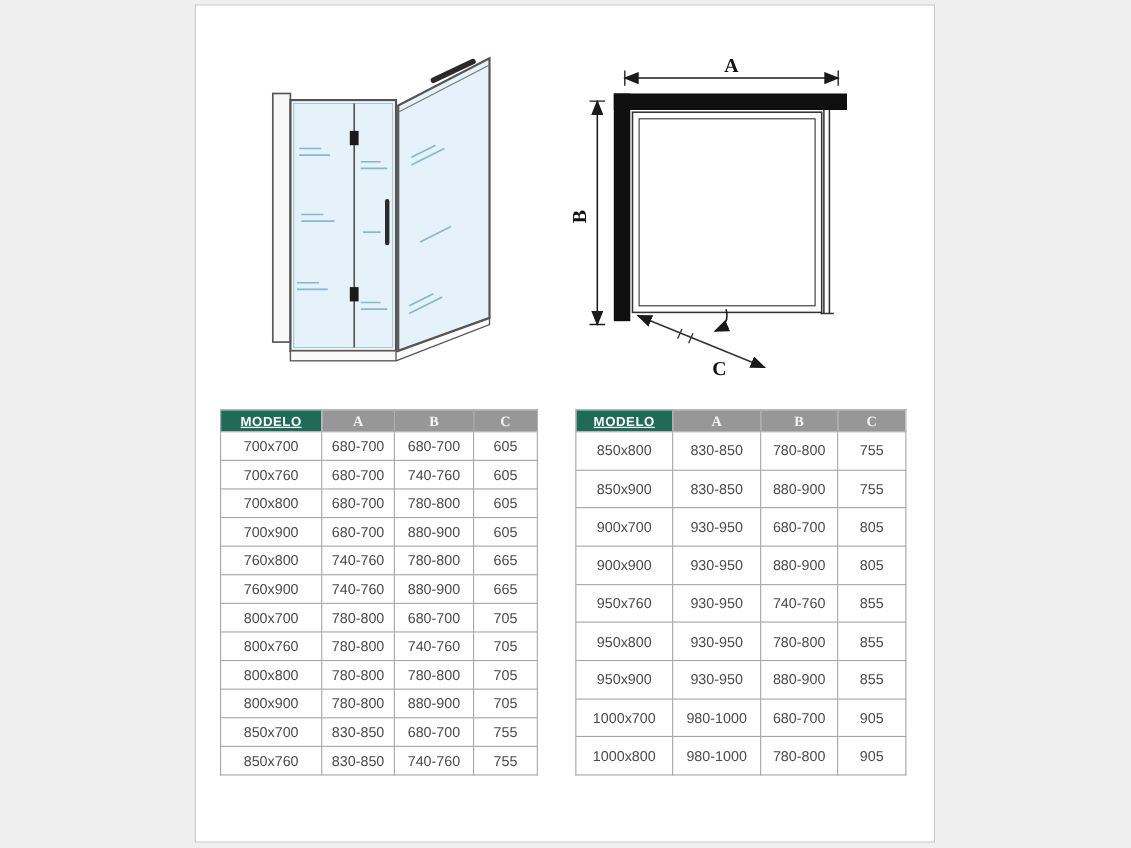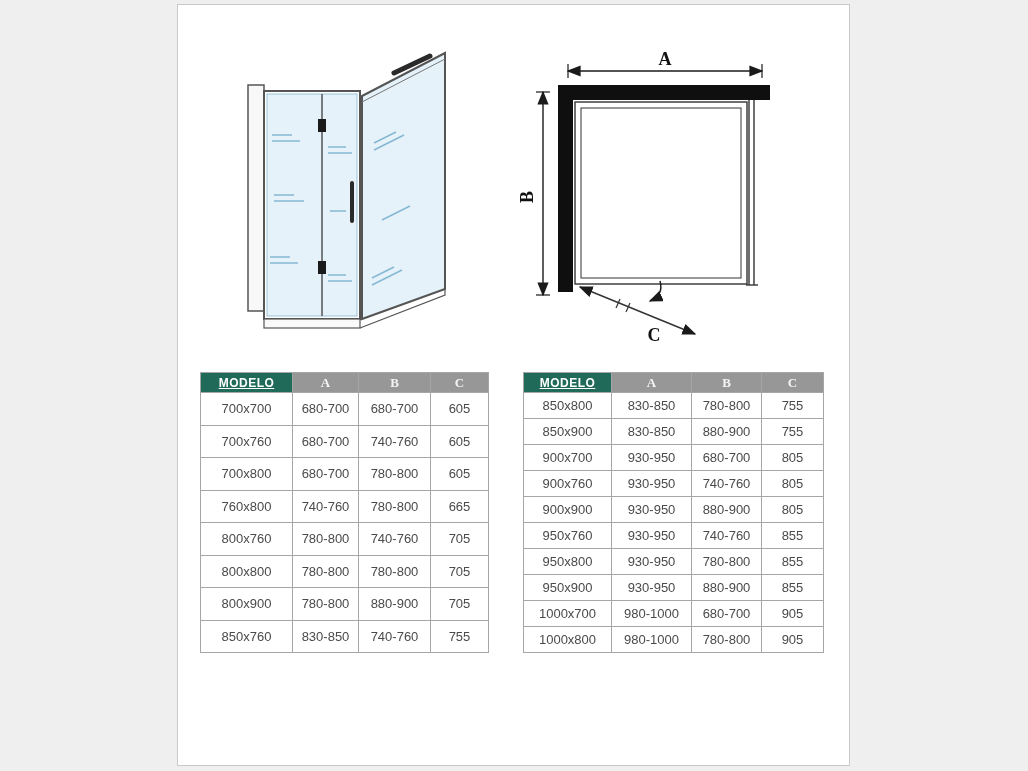--- a/index.html
+++ b/index.html
@@ -185,42 +185,66 @@
             <td>740-760</td>
             <td>605</td>
           </tr>
           <tr>
             <td>700x800</td>
             <td>680-700</td>
             <td>780-800</td>
             <td>605</td>
           </tr>
           <tr>
+            <td>700x900</td>
+            <td>680-700</td>
+            <td>880-900</td>
+            <td>605</td>
+          </tr>
+          <tr>
             <td>760x800</td>
             <td>740-760</td>
             <td>780-800</td>
             <td>665</td>
           </tr>
           <tr>
+            <td>760x900</td>
+            <td>740-760</td>
+            <td>880-900</td>
+            <td>665</td>
+          </tr>
+          <tr>
+            <td>800x700</td>
+            <td>780-800</td>
+            <td>680-700</td>
+            <td>705</td>
+          </tr>
+          <tr>
             <td>800x760</td>
             <td>780-800</td>
             <td>740-760</td>
             <td>705</td>
           </tr>
           <tr>
             <td>800x800</td>
             <td>780-800</td>
             <td>780-800</td>
             <td>705</td>
           </tr>
           <tr>
             <td>800x900</td>
             <td>780-800</td>
             <td>880-900</td>
             <td>705</td>
+          </tr>
+          <tr>
+            <td>850x700</td>
+            <td>830-850</td>
+            <td>680-700</td>
+            <td>755</td>
           </tr>
           <tr>
             <td>850x760</td>
             <td>830-850</td>
             <td>740-760</td>
             <td>755</td>
           </tr>
         </tbody>
     </table>
 
@@ -252,26 +276,20 @@
             <td>880-900</td>
             <td>755</td>
           </tr>
           <tr>
             <td>900x700</td>
             <td>930-950</td>
             <td>680-700</td>
             <td>805</td>
           </tr>
           <tr>
-            <td>900x760</td>
-            <td>930-950</td>
-            <td>740-760</td>
-            <td>805</td>
-          </tr>
-          <tr>
             <td>900x900</td>
             <td>930-950</td>
             <td>880-900</td>
             <td>805</td>
           </tr>
           <tr>
             <td>950x760</td>
             <td>930-950</td>
             <td>740-760</td>
             <td>855</td>

